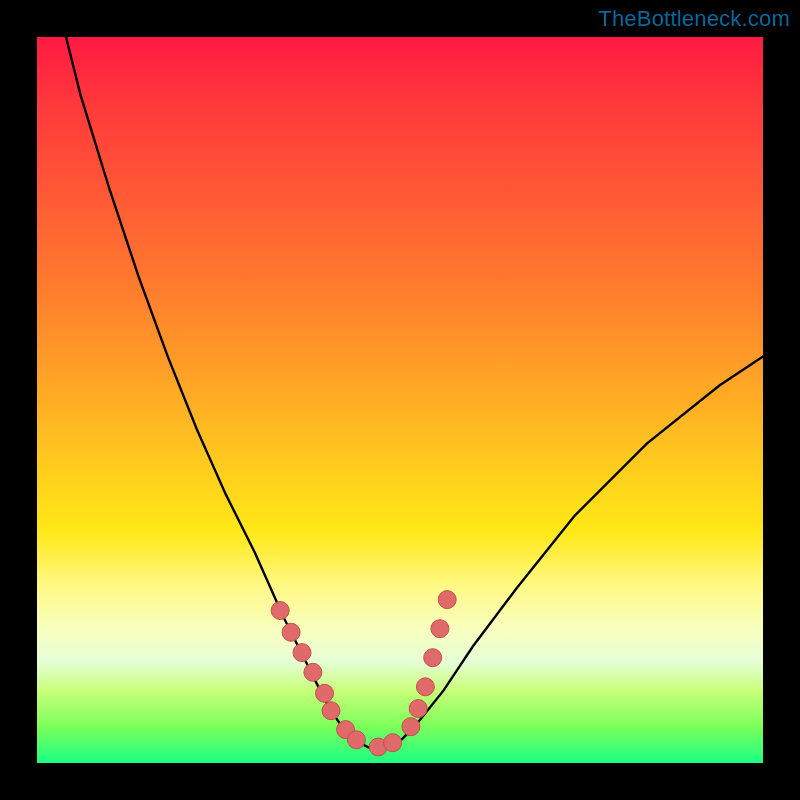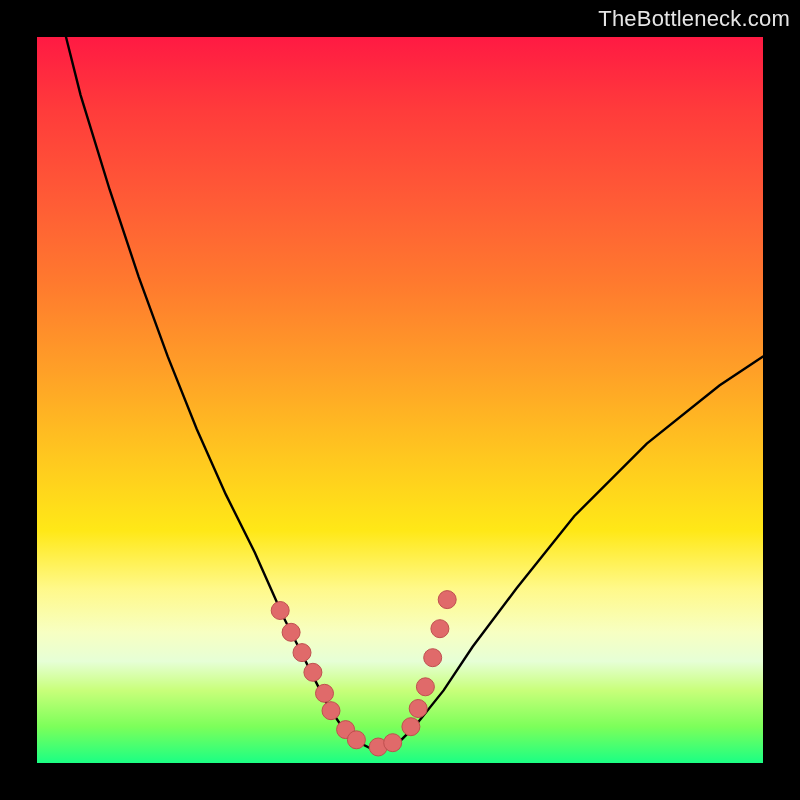--- a/index.html
+++ b/index.html
@@ -38,21 +38,21 @@
       #e6ffd6 86%,
       #c8ff7a 90%,
       #7cff5a 95%,
       #1bff84 100%
     );
   }
   .watermark {
     position: absolute;
     top: 6px;
     right: 10px;
-    color: #e5e5e5;
+    color: #0369a1;
     font-size: 22px;
     font-weight: 500;
     letter-spacing: 0.2px;
     user-select: none;
     margin-left: 12px;
   }
   svg.curve {
     position: absolute;
     left: 0;
     top: 0;

